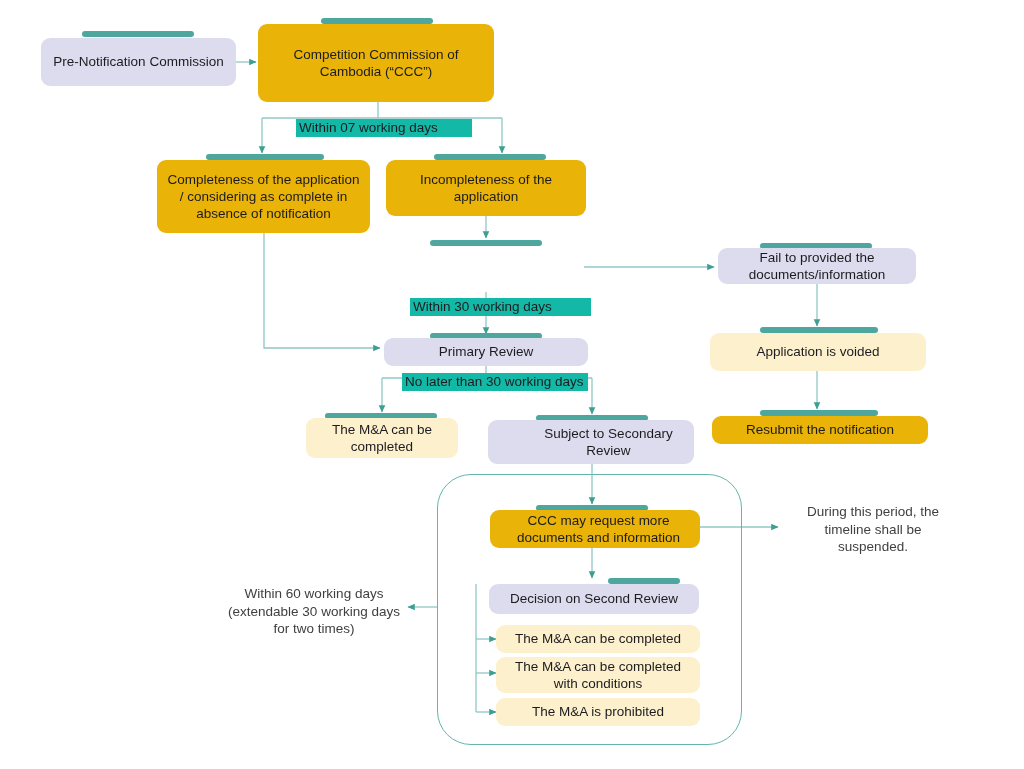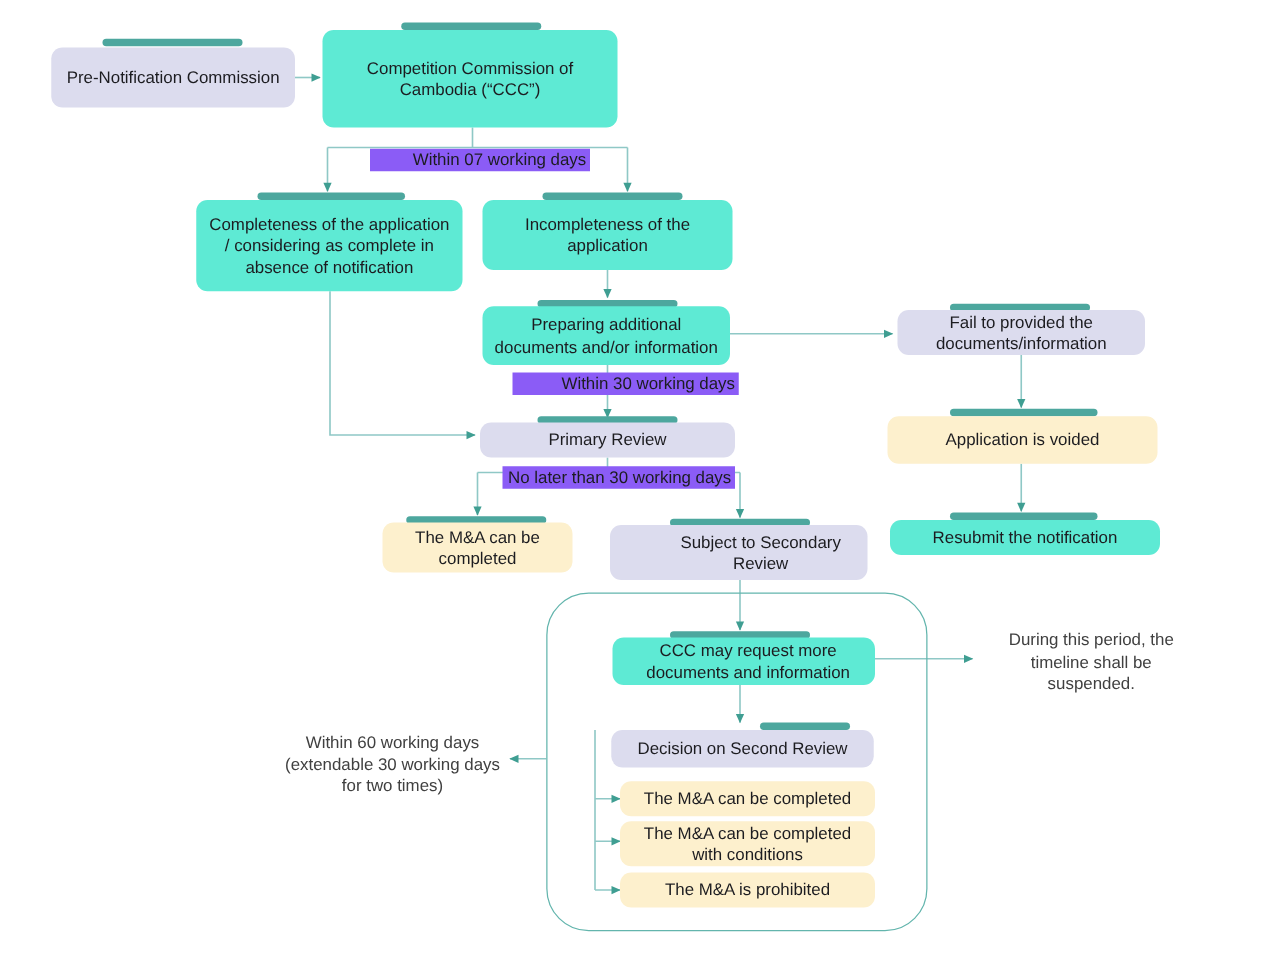--- a/index.html
+++ b/index.html
@@ -34,44 +34,44 @@
     display: flex;
     align-items: center;
     justify-content: center;
     text-align: center;
     color: #1c1c20;
     font-size: 13.5px;
     line-height: 1.28;
     padding: 6px 9px;
   }
   .node .txt { display: block; }
-  .node.blue   { background: #5eead4; }
+  .node.blue   { background: #eab308; }
   .node.purple { background: #dcdcee; }
   .node.yellow { background: #fdf0cd; }
   
   .bar {
     position: absolute;
     height: 6px;
     border-radius: 3px;
     background: #4da79e;
   }
   .annot {
     position: absolute;
     text-align: center;
     color: #404040;
     font-size: 13.5px;
     line-height: 1.3;
   }
   .edge-label {
     position: absolute;
-    text-align: right;
+    text-align: left;
     color: #1c1c20;
     font-size: 13.5px;
     line-height: 1.3;
-    background: #8b5cf6;
+    background: #14b8a6;
     padding: 0 3px;
   }
   .region {
     position: absolute;
     box-sizing: border-box;
     border: 1.6px solid #63b5ad;
     border-radius: 34px;
     background: transparent;
   }
 </style>
@@ -145,23 +145,20 @@
   <div class="node blue" style="left:157px; top:160px; width:213px; height:73px;">
     <span class="txt">Completeness of the application / considering as complete in absence of notification</span>
   </div>
 
   <div class="bar" style="left:434px; top:154px; width:112px;"></div>
   <div class="node blue" style="left:386px; top:160px; width:200px; height:56px;">
     <span class="txt">Incompleteness of the application</span>
   </div>
 
   <div class="bar" style="left:430px; top:240px; width:112px;"></div>
-  <div class="node blue" style="left:386px; top:245px; width:198px; height:47px;">
-    <span class="txt">Preparing additional documents and/or information</span>
-  </div>
 
   <div class="edge-label" style="left:410px; top:298px; width:175px;">Within 30 working days</div>
 
   <div class="bar" style="left:760px; top:243px; width:112px;"></div>
   <div class="node purple" style="left:718px; top:248px; width:198px; height:36px;">
     <span class="txt">Fail to provided the documents/information</span>
   </div>
 
   <div class="bar" style="left:760px; top:327px; width:118px;"></div>
   <div class="node yellow" style="left:710px; top:333px; width:216px; height:38px;">

